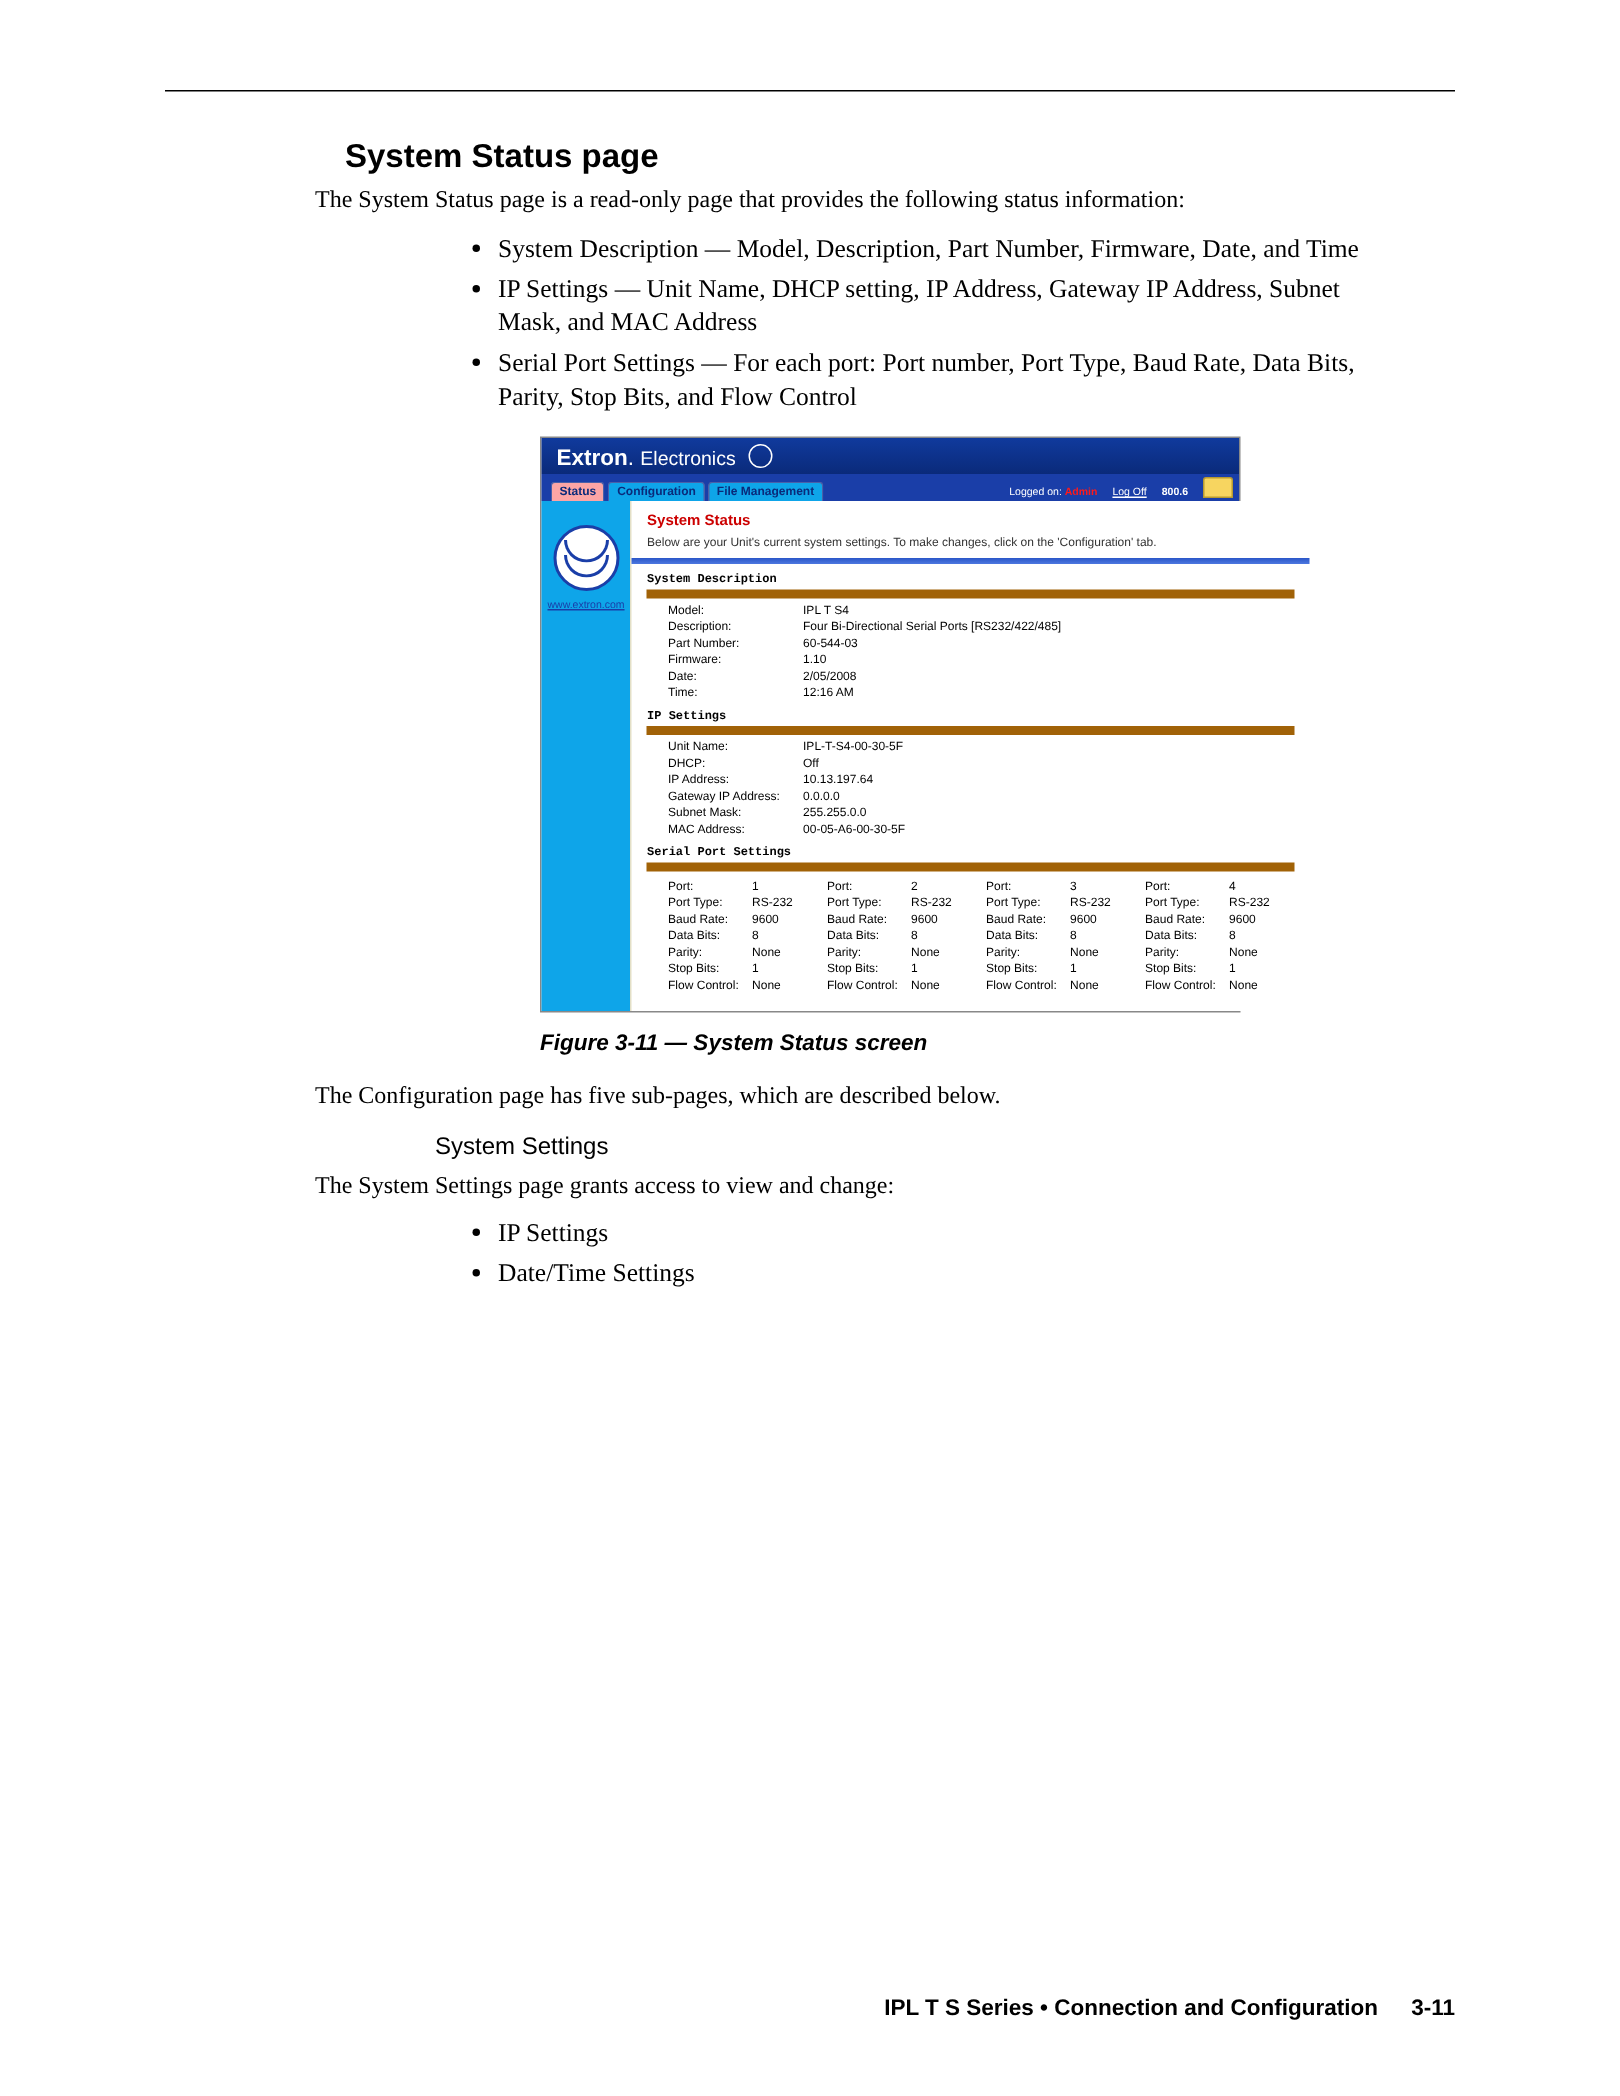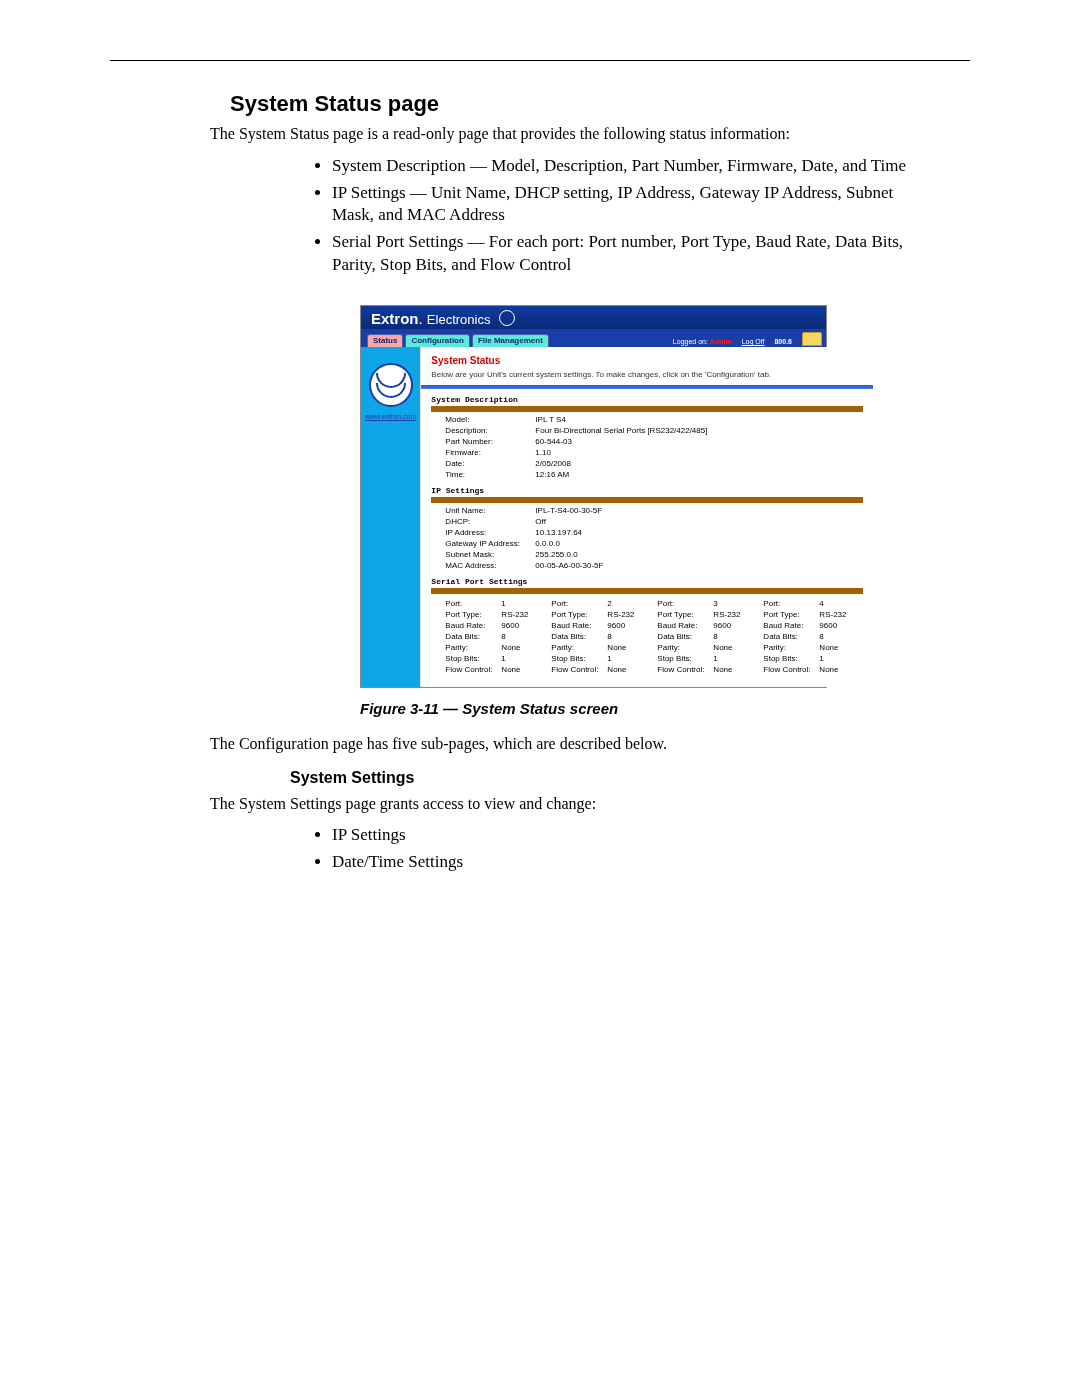--- a/index.html
+++ b/index.html
@@ -35,21 +35,21 @@
   }
   ul.body {
     font-size: 17px;
     margin: 2px 0 10px 200px;
     padding-left: 22px;
     max-width: 580px;
   }
   ul.body li { margin: 4px 0; line-height: 1.35; }
   h3.subsection {
     font-family: Arial, Helvetica, sans-serif;
-    font-weight: 700;
+    font-weight: 400;
     font-size: 16px;
     margin: 14px 0 4px 180px;
   }
   .figcap {
     font-family: Arial, Helvetica, sans-serif;
     font-weight: 700;
     font-style: italic;
     font-size: 15px;
     text-align: left;
     margin: 12px 0 16px 250px;
@@ -59,21 +59,21 @@
     bottom: 50px;
     right: 110px;
     font-family: Arial, Helvetica, sans-serif;
     font-weight: 700;
     font-size: 15px;
   }
   .footer .pg { margin-left: 18px; }
 
   
   .shot {
-    margin: 28px 0 4px 250px;
+    margin: 14px 0 4px 250px;
     width: 467px;
     border: 1px solid #888;
     font-family: Verdana, Arial, Helvetica, sans-serif;
     background: #fff;
     box-sizing: border-box;
   }
   .shot-header {
     background: linear-gradient(#103a9d, #0a2a7a);
     color: #fff;
     padding: 4px 10px 2px 10px;
@@ -96,21 +96,21 @@
     padding: 0 6px;
     display: flex;
     align-items: flex-end;
     height: 18px;
     position: relative;
   }
   .shot-tab {
     font-size: 8px;
     font-weight: 700;
     color: #0a2a7a;
-    background: #5eead4;
+    background: #0ea5e9;
     border: 1px solid #4a60a8;
     border-bottom: none;
     border-radius: 3px 3px 0 0;
     padding: 2px 5px;
     margin-right: 2px;
     line-height: 1;
   }
   .shot-tab.active { background: #fca5a5; color: #0a2a7a; }
   .shot-right {
     position: absolute;
@@ -422,13 +422,17 @@
 
   <p class="body">The Configuration page has five sub-pages, which are described below.</p>
 
   <h3 class="subsection">System Settings</h3>
   <p class="body">The System Settings page grants access to view and change:</p>
   <ul class="body">
     <li>IP Settings</li>
     <li>Date/Time Settings</li>
   </ul>
 
+  <div class="footer">
+    <span>IPL T S Series • Connection and Configuration</span>
+    <span class="pg">3-11</span>
+  </div>
 </div>
 
 </body></html>

